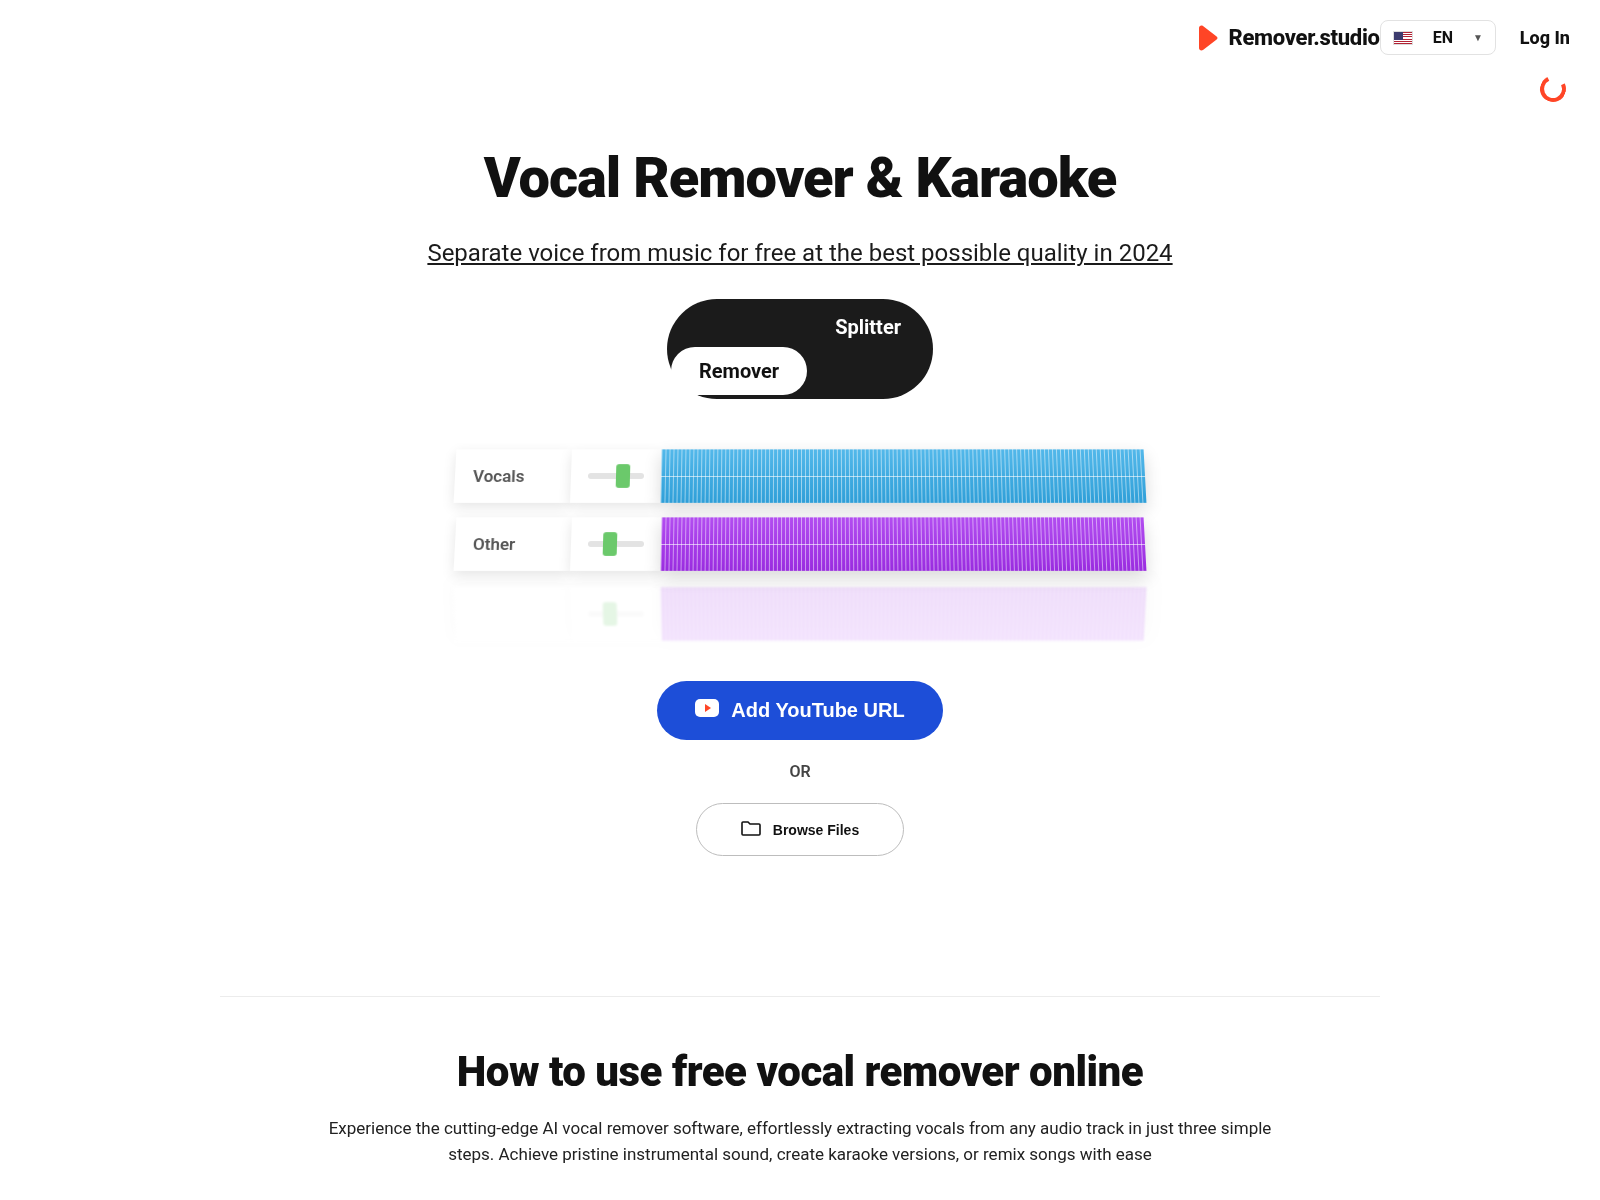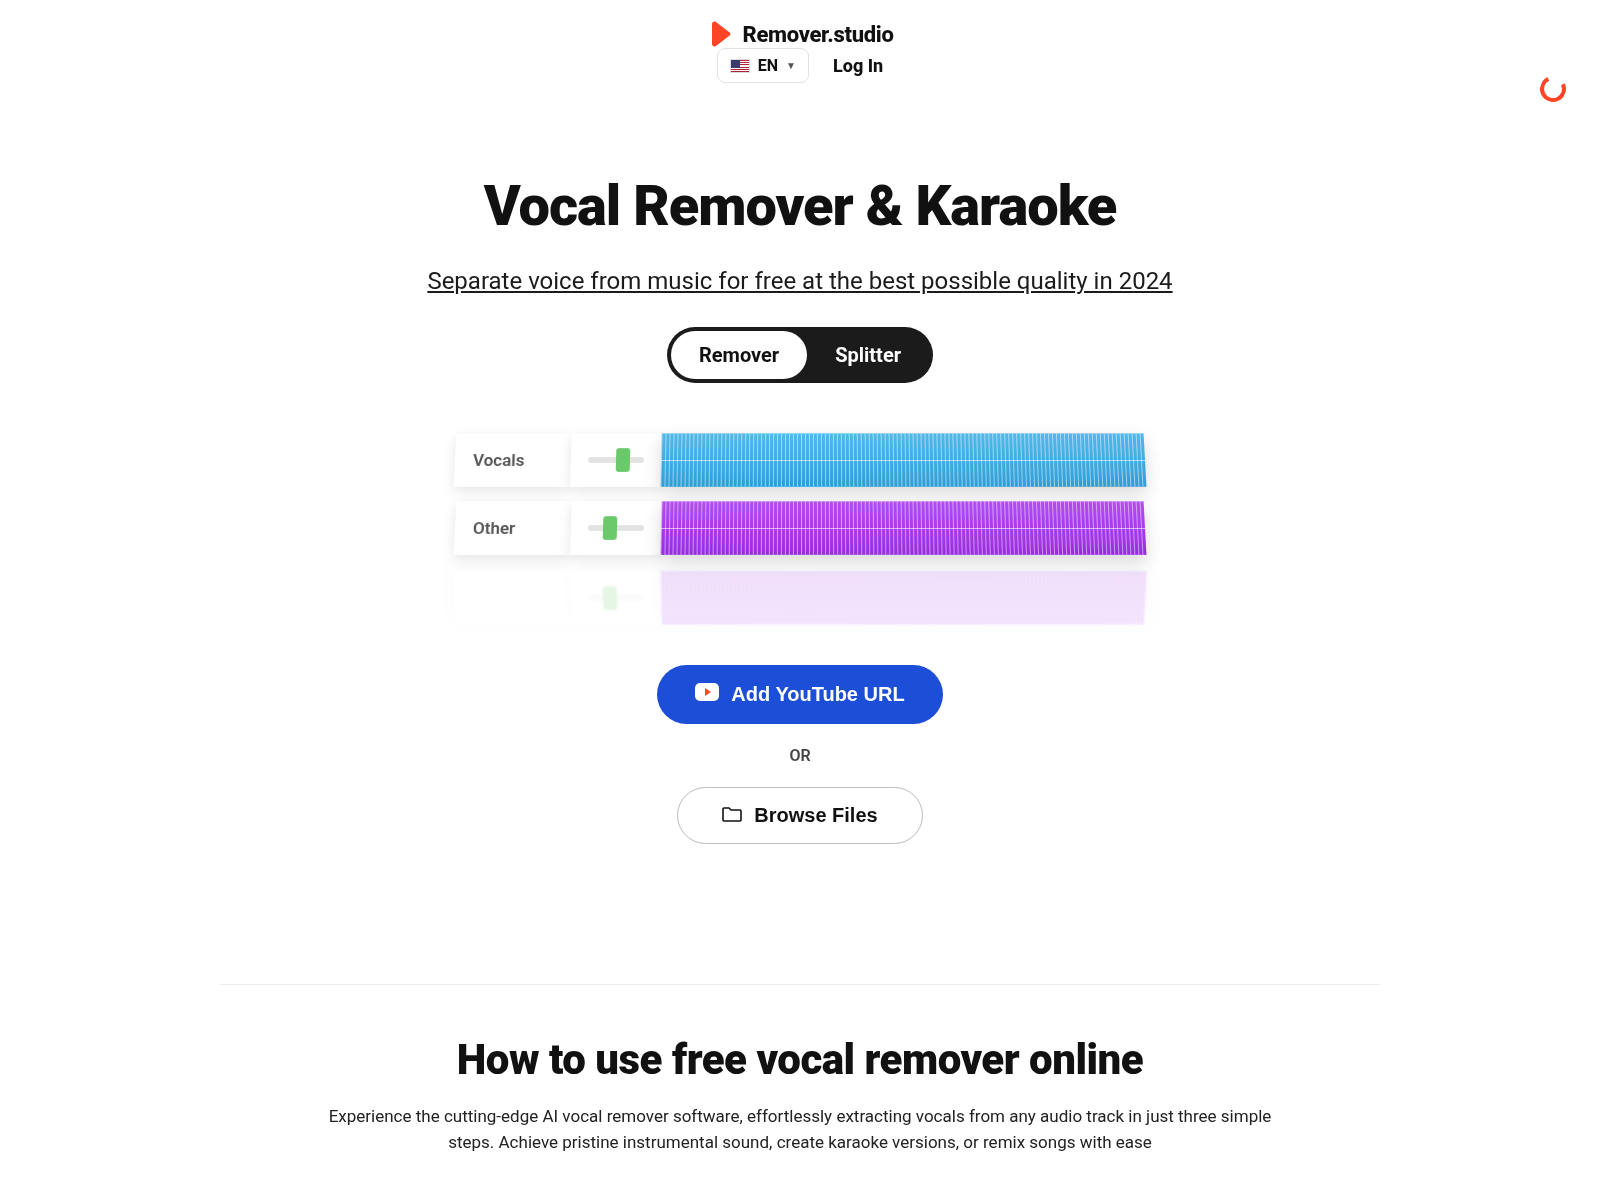--- a/index.html
+++ b/index.html
@@ -8,28 +8,27 @@
   background: #fff;
   color: #111;
   width: 1600px;
 }
 
 .header {
   display: flex;
   align-items: center;
   justify-content: flex-end;
   padding: 20px 30px;
-  flex-direction: column;
 }
 .logo-wrap { display: flex; align-items: center; gap: 8px; }
 .logo-icon { display: inline-flex; }
 .logo-text { font-size: 22px; font-weight: 800; letter-spacing: -0.3px; }
 .header-right { display: flex; align-items: center; gap: 24px; }
 .lang-pill {
-  display: flex; align-items: center; gap: 8px;
+  display: flex; align-items: center; gap: 20px;
   border: 1px solid #e2e2e2; border-radius: 8px;
   padding: 7px 12px; cursor: pointer; font-weight: 700; font-size: 16px;
 }
 .lang-flag { width: 20px; height: 14px; border: 1px solid #ddd; position: relative; background: linear-gradient(#b22234 0, #b22234 7.7%, #fff 7.7%, #fff 15.4%, #b22234 15.4%, #b22234 23.1%, #fff 23.1%, #fff 30.8%, #b22234 30.8%, #b22234 38.5%, #fff 38.5%, #fff 46.2%, #b22234 46.2%, #b22234 53.9%, #fff 53.9%, #fff 61.5%, #b22234 61.5%, #b22234 69.2%, #fff 69.2%, #fff 76.9%, #b22234 76.9%, #b22234 84.6%, #fff 84.6%, #fff 92.3%, #b22234 92.3%, #b22234 100%); }
 .lang-flag::before { content: ""; position: absolute; top:0;left:0; width: 9px; height: 8px; background:#3c3b6e; }
 .caret-down { font-size: 10px; color: #555; }
 .login { font-weight: 800; font-size: 18px; cursor: pointer; }
 .spinner-corner {
   position: absolute; top: 76px; right: 34px;
   width: 26px; height: 26px; border: 4px solid #ff4526; border-top-color: transparent;
@@ -39,21 +38,21 @@
 .hero { text-align: center; padding: 70px 20px 40px; }
 .hero h1 { font-size: 56px; font-weight: 900; letter-spacing: -1px; margin-bottom: 28px; }
 .hero .sub { font-size: 24px; color: #1b1b1b; margin-bottom: 32px; text-decoration: underline; }
 .segmented {
   display: inline-flex; background: #1b1b1b; border-radius: 999px; padding: 4px;
 }
 .seg-btn {
   padding: 12px 28px; border-radius: 999px; font-size: 20px; font-weight: 700; cursor: pointer;
   color: #fff;
 }
-.seg-btn.active { background: #fff; color: #111; }
+.seg-btn.active { background: #fff; color: #111; margin-top: 44px; }
 
 .track-wrap { margin: 50px auto 40px; width: 690px; display: flex; flex-direction: column; gap: 14px; }
 .track-row { display: flex; align-items: stretch; height: 54px; transform: perspective(900px) rotateX(8deg); }
 .track-label {
   width: 116px; background: #fff; box-shadow: 0 4px 12px rgba(0,0,0,0.1);
   display: flex; align-items: center; padding-left: 18px; font-weight: 600; font-size: 17px; color: #555;
 }
 .track-slider {
   width: 90px; background: #fff; box-shadow: 0 4px 12px rgba(0,0,0,0.1);
   display: flex; align-items: center; justify-content: center; position: relative;
@@ -75,21 +74,21 @@
 }
 
 .cta-col { display: flex; flex-direction: column; align-items: center; gap: 22px; margin-top: 10px; }
 .btn-red {
   background: #1d4ed8; color: #fff; font-size: 20px; font-weight: 700;
   display: inline-flex; align-items: center; gap: 12px;
   padding: 18px 38px; border-radius: 999px; border: none; cursor: pointer;
 }
 .or-text { font-size: 16px; font-weight: 600; color: #444; }
 .btn-outline {
-  background: #fff; color: #111; font-size: 20px; font-weight: 700;
+  background: #fff; color: #111; font-size: 14px; font-weight: 700;
   display: inline-flex; align-items: center; gap: 12px;
   padding: 16px 44px; border-radius: 999px; border: 1.5px solid #bdbdbd; cursor: pointer;
 }
 
 .divider { height: 1px; background: #ececec; margin: 100px auto 0; width: 1160px; }
 .howto { text-align: center; padding: 50px 60px 60px; }
 .howto h2 { font-size: 42px; font-weight: 900; letter-spacing: -0.5px; margin-bottom: 20px; }
 .howto-sub { font-size: 17px; color: #222; max-width: 980px; margin: 0 auto; line-height: 1.5; }
 .steps { display: flex; gap: 60px; justify-content: center; margin-top: 50px; }
 .step { width: 360px; text-align: center; }

